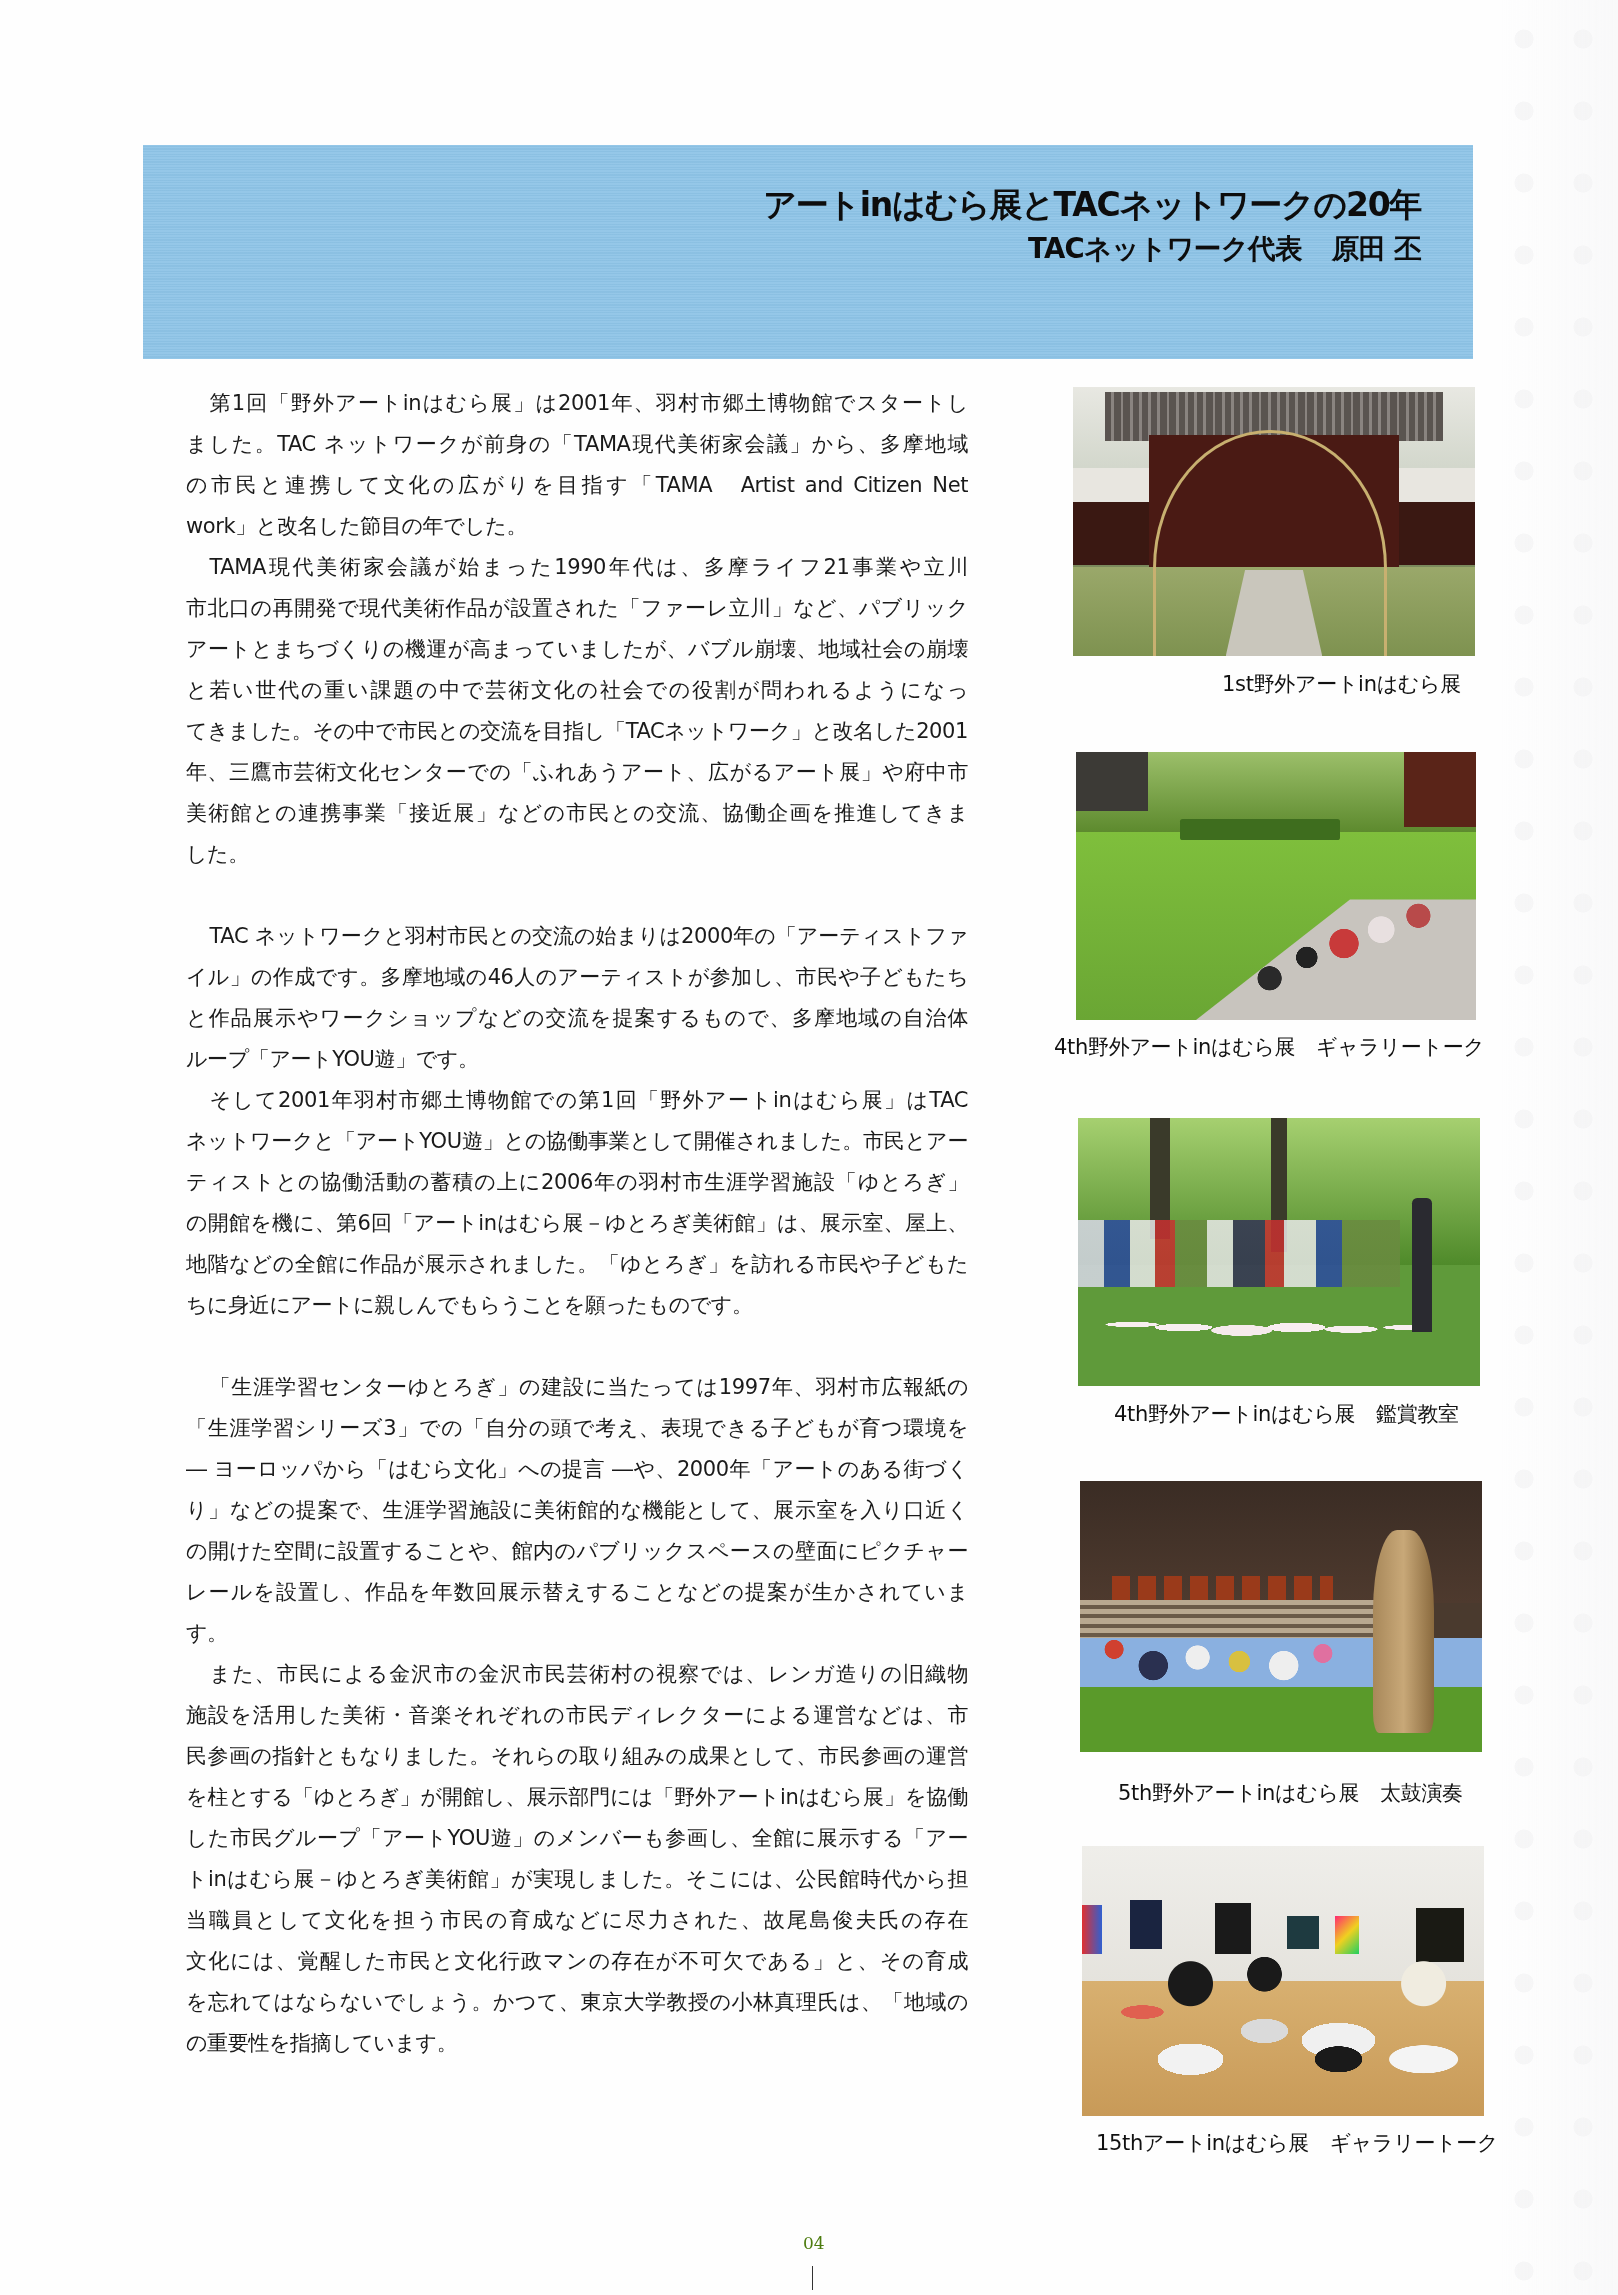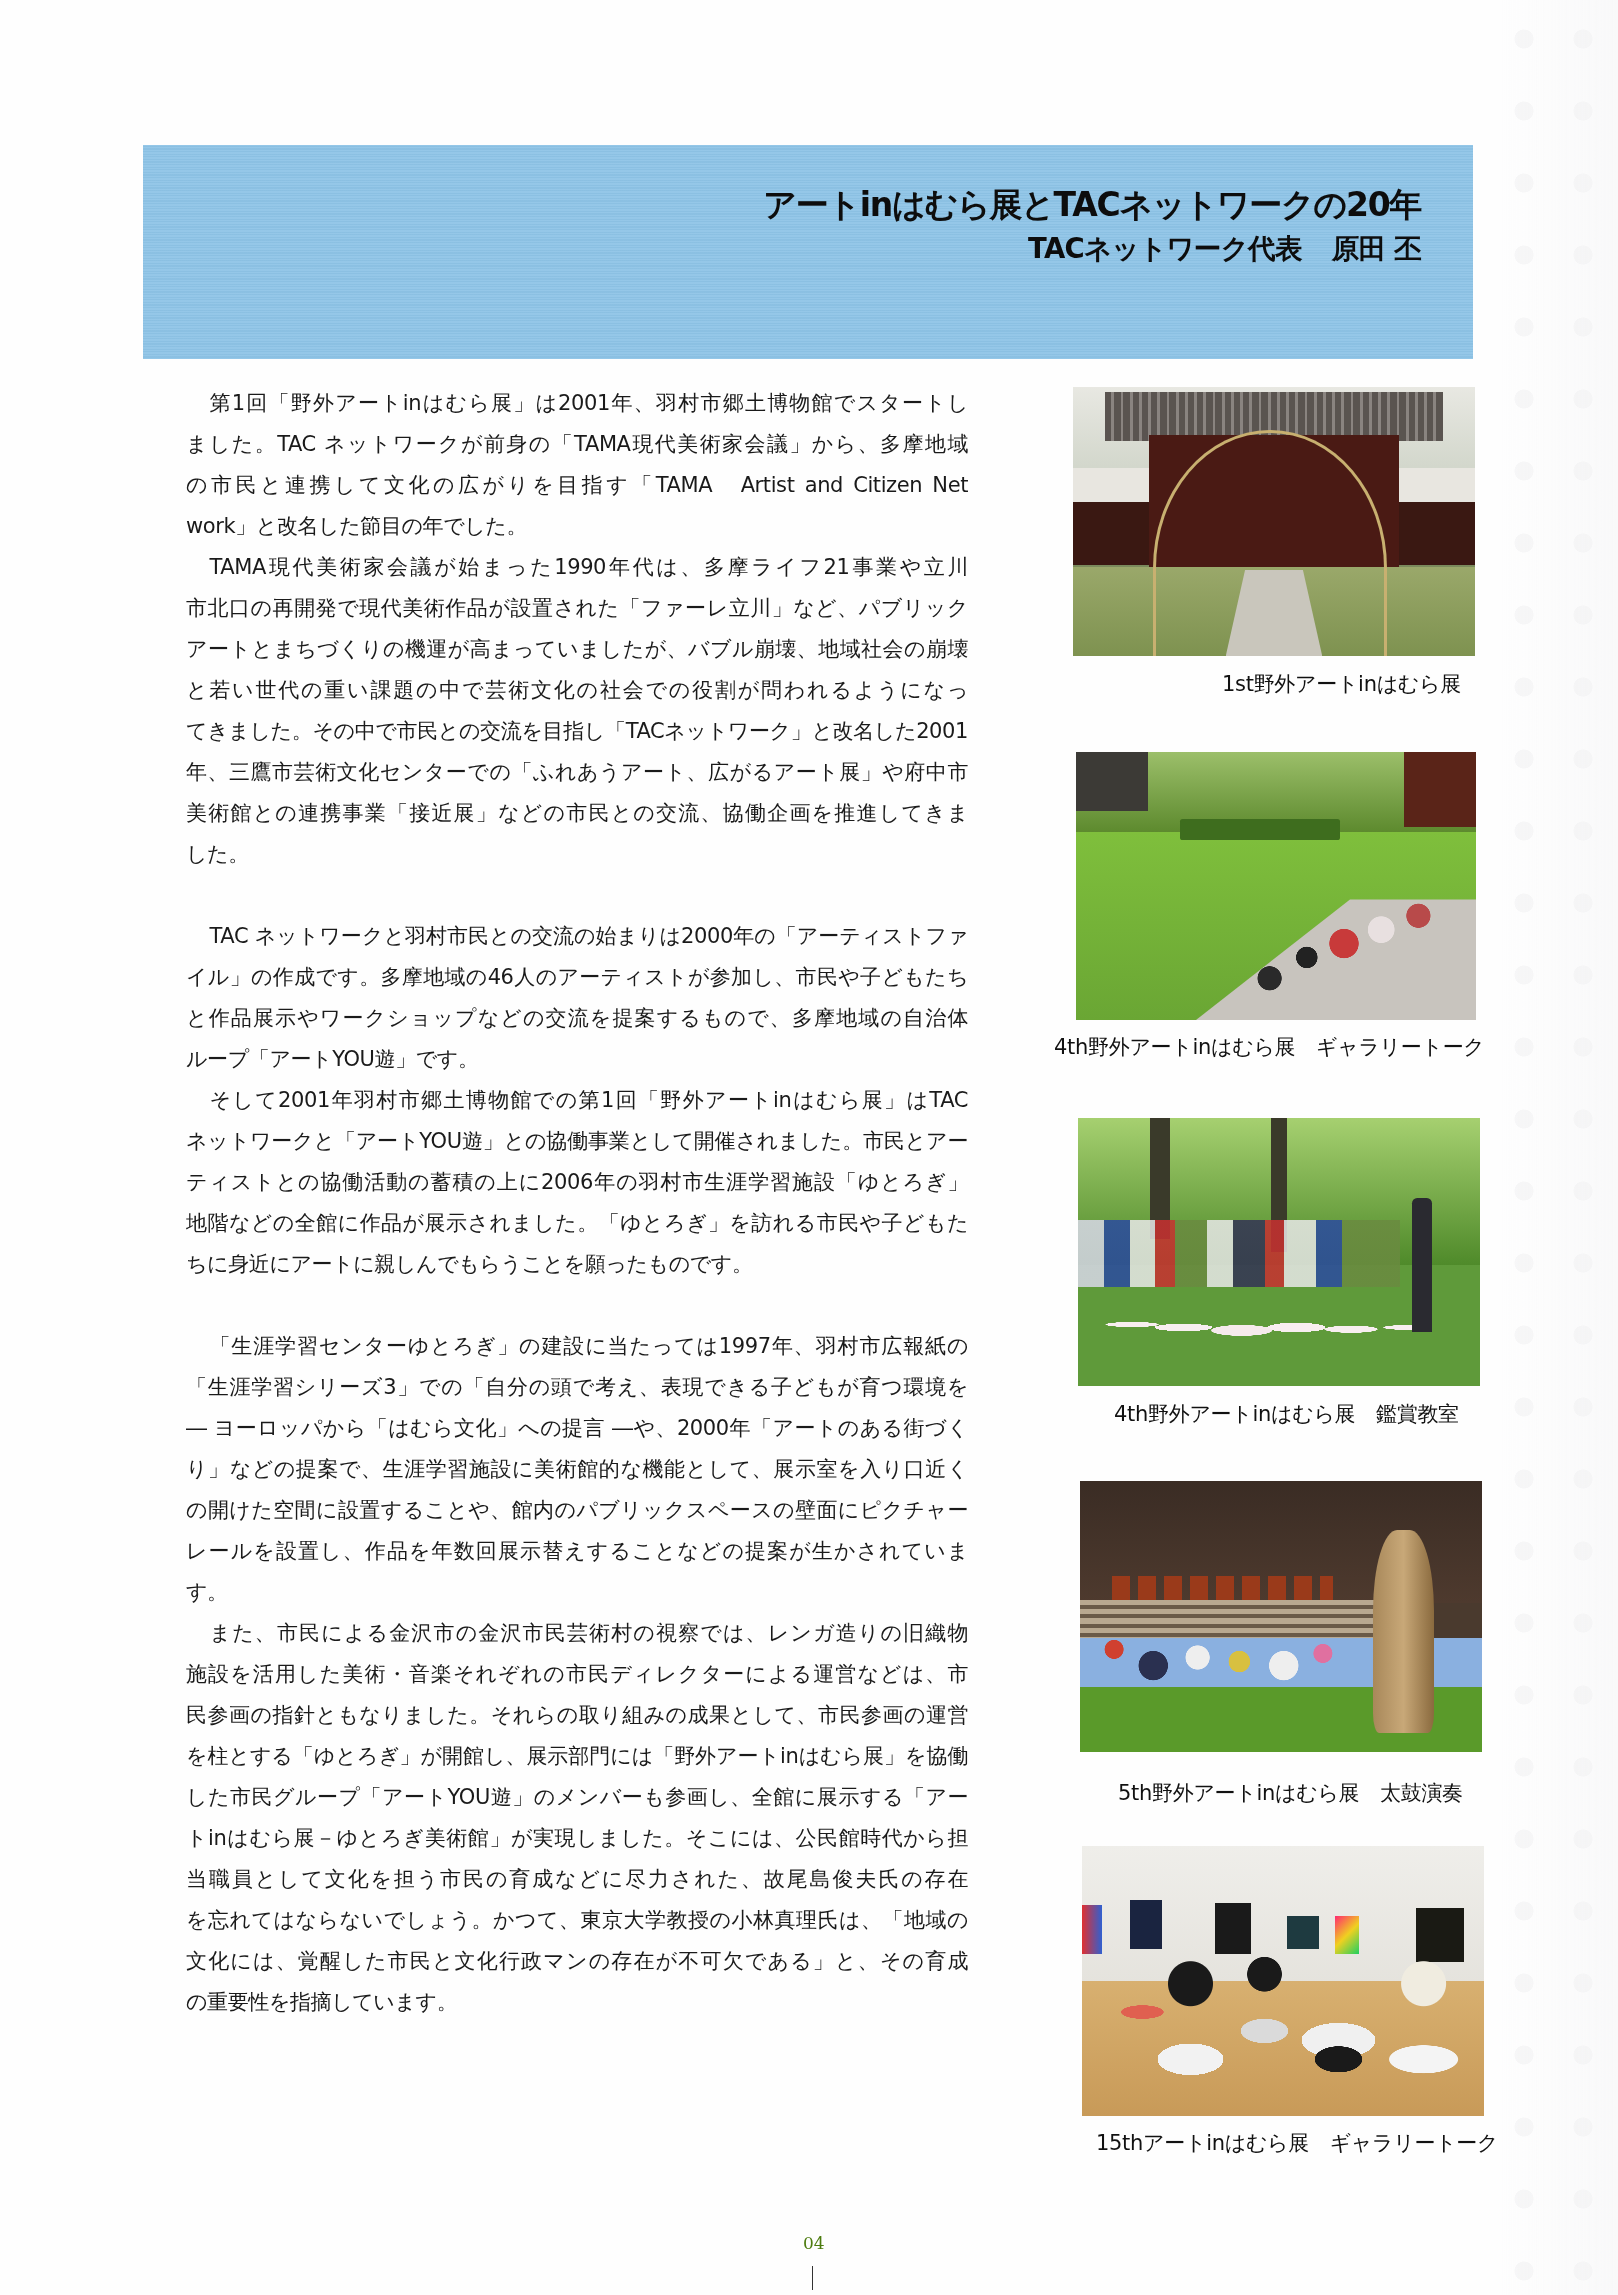--- a/index.html
+++ b/index.html
@@ -169,20 +169,21 @@
     <span class="line indent">TAC ネットワークと羽村市民との交流の始まりは2000年の「アーティストファ</span>
     <span class="line">イル」の作成です。多摩地域の46人のアーティストが参加し、市民や子どもたち</span>
     <span class="line">と作品展示やワークショップなどの交流を提案するもので、多摩地域の自治体</span>
     <span class="line last">ループ「アートYOU遊」です。</span>
   </div>
 
   <div class="para">
     <span class="line indent">そして2001年羽村市郷土博物館での第1回「野外アートinはむら展」はTAC</span>
     <span class="line">ネットワークと「アートYOU遊」との協働事業として開催されました。市民とアー</span>
     <span class="line">ティストとの協働活動の蓄積の上に2006年の羽村市生涯学習施設「ゆとろぎ」</span>
+    <span class="line">の開館を機に、第6回「アートinはむら展－ゆとろぎ美術館」は、展示室、屋上、</span>
     <span class="line">地階などの全館に作品が展示されました。「ゆとろぎ」を訪れる市民や子どもた</span>
     <span class="line last">ちに身近にアートに親しんでもらうことを願ったものです。</span>
   </div>
   <span class="spacer"></span>
 
   <div class="para">
     <span class="line indent">「生涯学習センターゆとろぎ」の建設に当たっては1997年、羽村市広報紙の</span>
     <span class="line">「生涯学習シリーズ3」での「自分の頭で考え、表現できる子どもが育つ環境を</span>
     <span class="line">― ヨーロッパから「はむら文化」への提言 ―や、2000年「アートのある街づく</span>
     <span class="line">り」などの提案で、生涯学習施設に美術館的な機能として、展示室を入り口近く</span>
@@ -192,22 +193,22 @@
   </div>
 
   <div class="para">
     <span class="line indent">また、市民による金沢市の金沢市民芸術村の視察では、レンガ造りの旧織物</span>
     <span class="line">施設を活用した美術・音楽それぞれの市民ディレクターによる運営などは、市</span>
     <span class="line">民参画の指針ともなりました。それらの取り組みの成果として、市民参画の運営</span>
     <span class="line">を柱とする「ゆとろぎ」が開館し、展示部門には「野外アートinはむら展」を協働</span>
     <span class="line">した市民グループ「アートYOU遊」のメンバーも参画し、全館に展示する「アー</span>
     <span class="line">トinはむら展－ゆとろぎ美術館」が実現しました。そこには、公民館時代から担</span>
     <span class="line">当職員として文化を担う市民の育成などに尽力された、故尾島俊夫氏の存在</span>
+    <span class="line">文化には、覚醒した市民と文化行政マンの存在が不可欠である」と、その育成</span>
     <span class="line">を忘れてはならないでしょう。かつて、東京大学教授の小林真理氏は、「地域の</span>
-    <span class="line">文化には、覚醒した市民と文化行政マンの存在が不可欠である」と、その育成</span>
     <span class="line last">の重要性を指摘しています。</span>
   </div>
 </div>
 
 <div class="photo p1">
   <div class="sky"></div>
   <div class="roof"></div>
   <div class="wallL"></div>
   <div class="wallR"></div>
   <div class="gate"></div>

